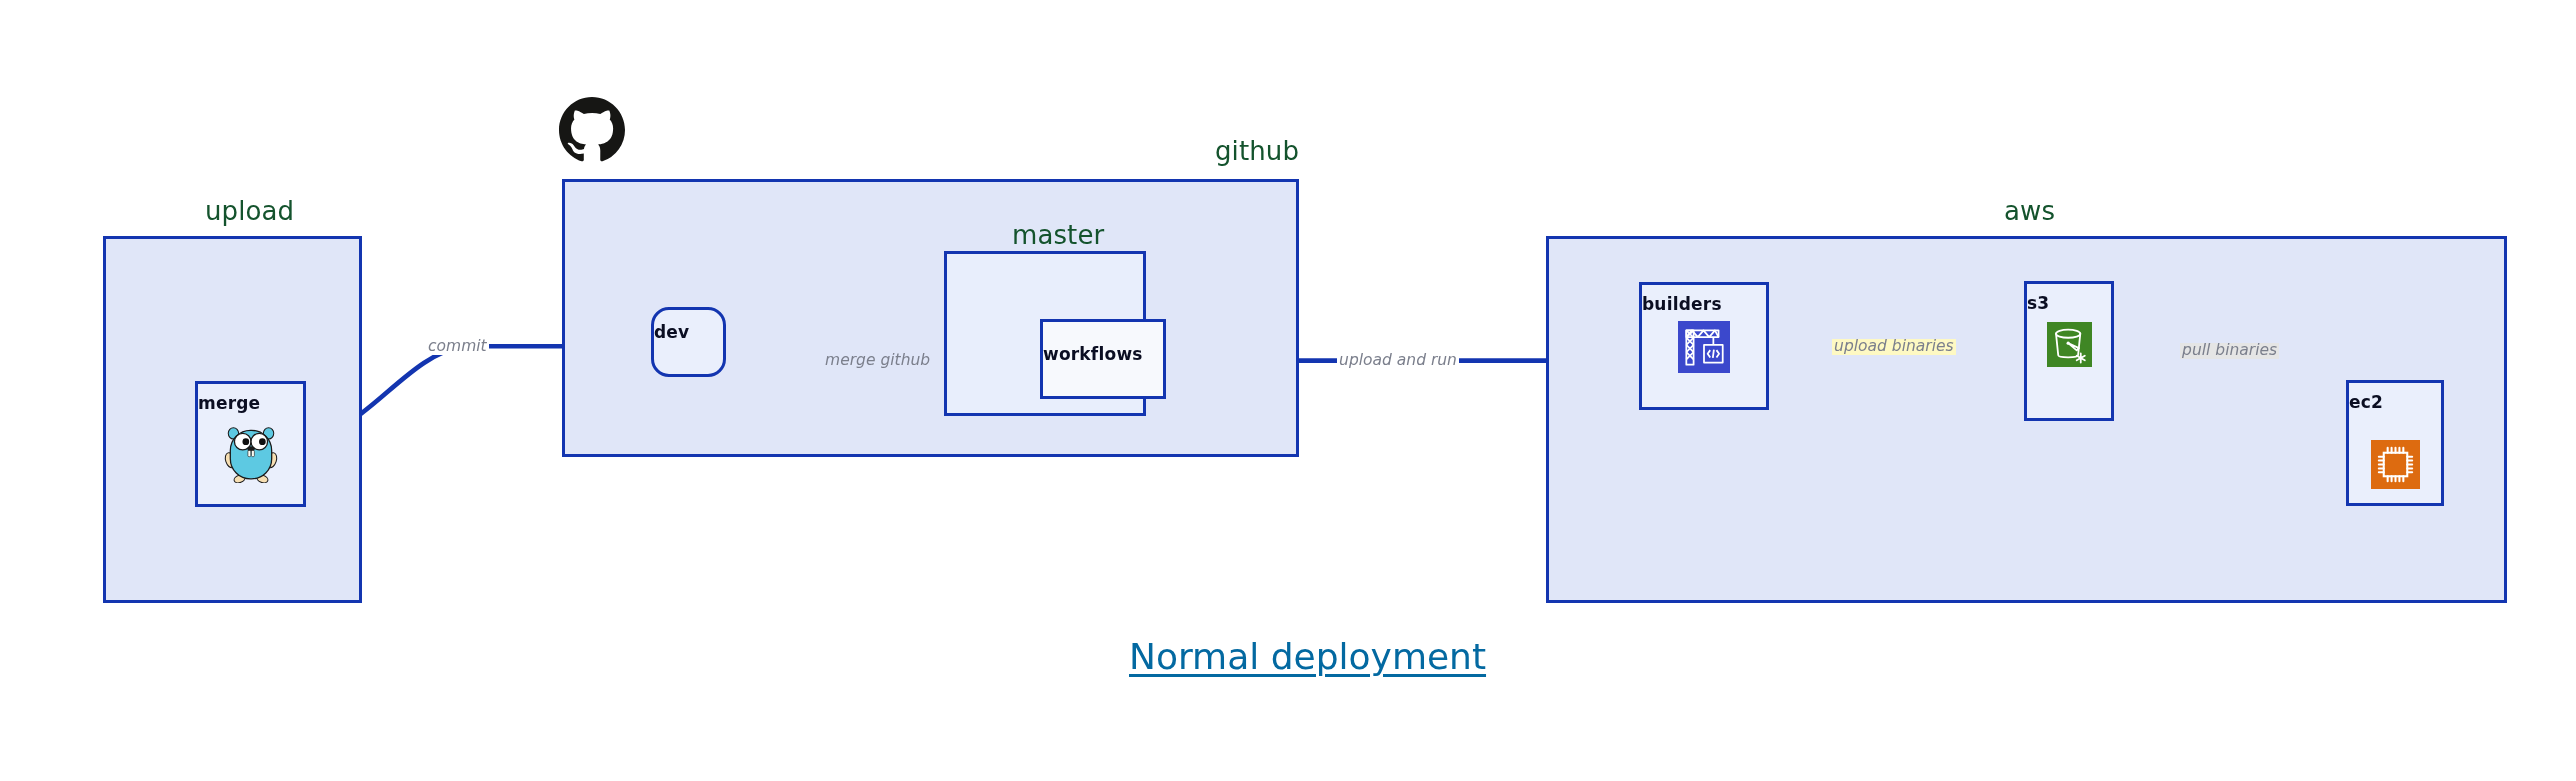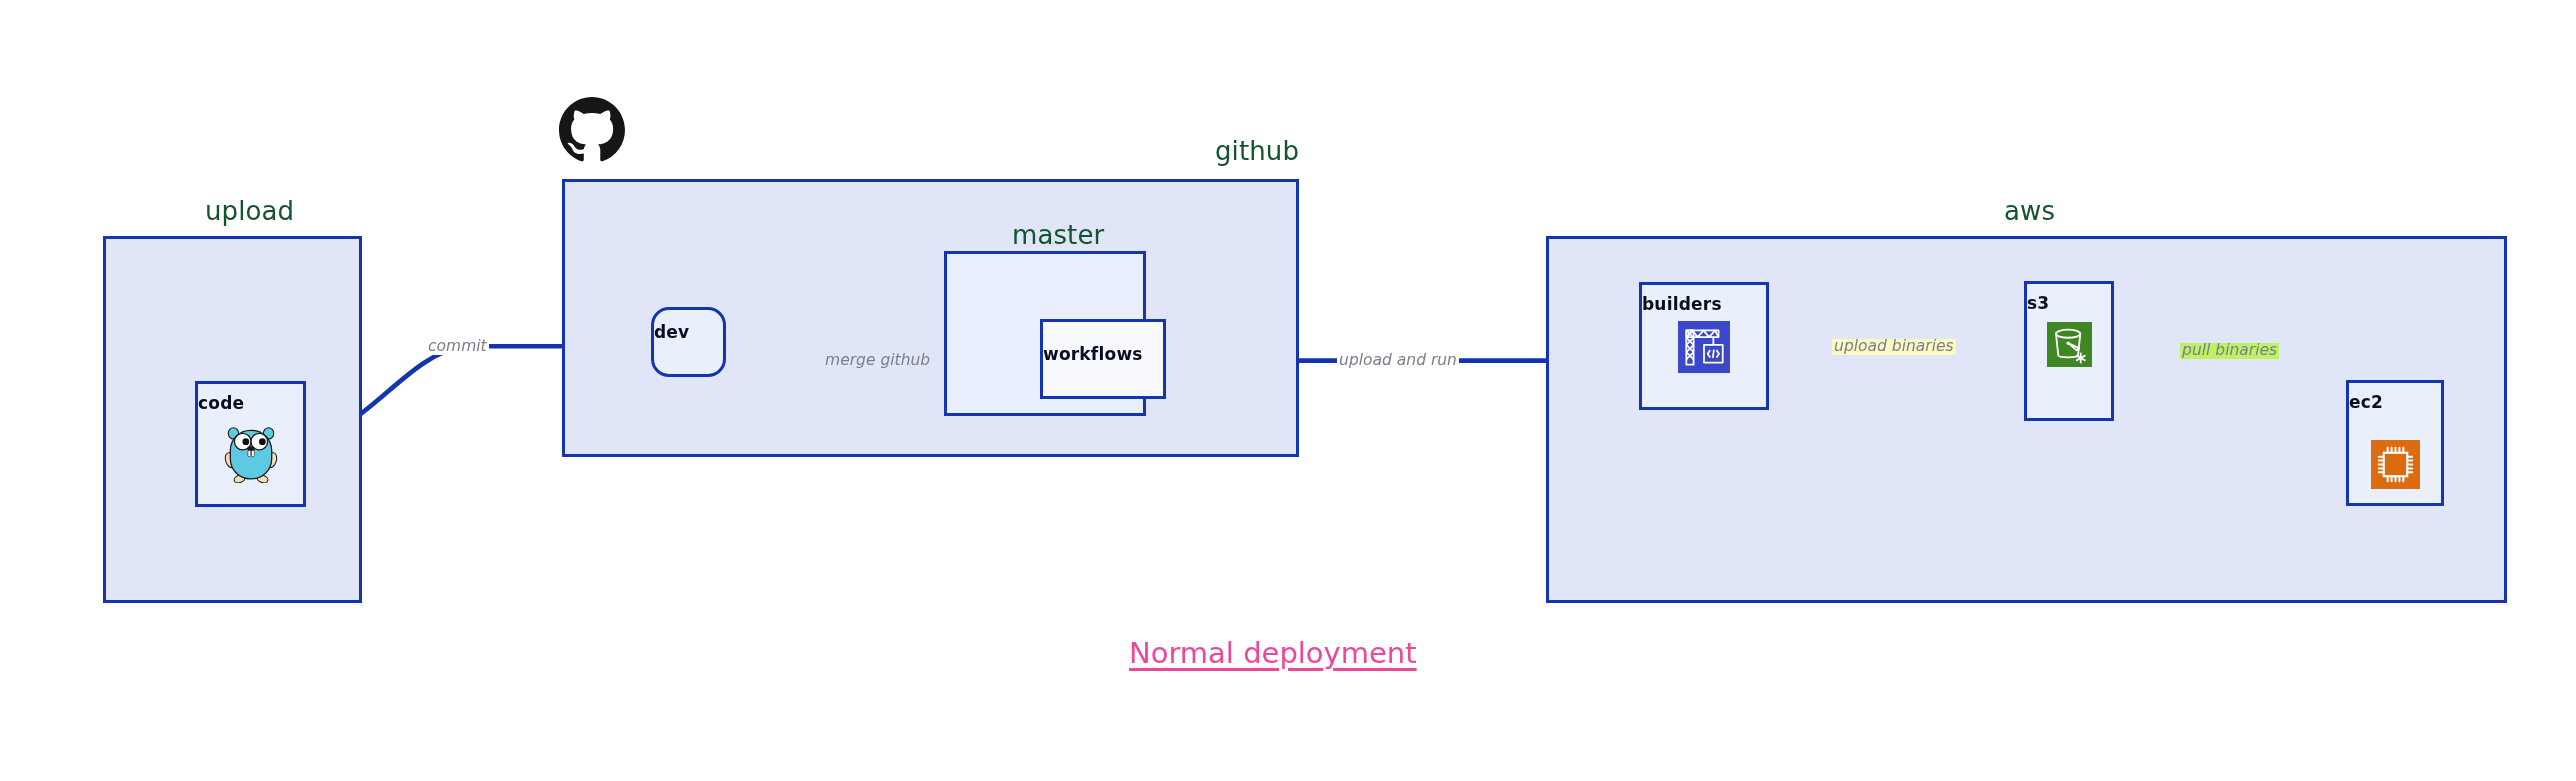--- a/index.html
+++ b/index.html
@@ -78,22 +78,22 @@
     font-weight:400;
     white-space:nowrap;
     background:#ffffff;
     line-height:1;
     padding:0 2.1px;
   }
   .edge-label.on-fill{ background:transparent; }
   
   .diagram-title{
     position:absolute;
-    color:#ec4899;
-    font-size:29px;
+    color:#0369a1;
+    font-size:36px;
     font-weight:400;
     text-decoration:underline;
     text-underline-offset:5.2px;
     text-decoration-thickness:2.6px;
     white-space:nowrap;
     line-height:1;
   }
   
   .gh-mark{ position:absolute; }
 </style>
@@ -117,21 +117,21 @@
 
     <path d="M 3400 672 L 3895 672" fill="none" stroke="#1335b0" stroke-width="9" marker-end="url(#arrowhead)"></path>
 
     <path d="M 4070 662 C 4220 660 4280 700 4340 742 L 4520 812" fill="none" stroke="#1335b0" stroke-width="9" marker-end="url(#arrowhead)"></path>
   </svg>
 
   <div class="container-label" style="left:205px; top:198px;">upload</div>
   <div class="container" style="left:103px; top:236px; width:259px; height:367px;"></div>
 
   <div class="node" style="left:178px; top:381px; width:111px; height:126px; padding-top:11.3px;">
-    <div class="node-label">code</div>
+    <div class="node-label">merge</div>
     <div class="node-icon" style="margin-top:9.3px;">
       <svg width="56" height="61" viewBox="0 0 108 118" xmlns="http://www.w3.org/2000/svg">
 
         <ellipse cx="14" cy="74" rx="9" ry="15" fill="#f7dfb3" stroke="#1a1a1a" stroke-width="2" transform="rotate(-18 14 74)"></ellipse>
         <ellipse cx="94" cy="74" rx="9" ry="15" fill="#f7dfb3" stroke="#1a1a1a" stroke-width="2" transform="rotate(18 94 74)"></ellipse>
 
         <ellipse cx="32" cy="110" rx="11" ry="7" fill="#f7dfb3" stroke="#1a1a1a" stroke-width="2" transform="rotate(-20 32 110)"></ellipse>
         <ellipse cx="76" cy="110" rx="11" ry="7" fill="#f7dfb3" stroke="#1a1a1a" stroke-width="2" transform="rotate(20 76 110)"></ellipse>
 
         <ellipse cx="20" cy="22" rx="10" ry="11" fill="#5dc9e2" stroke="#1a1a1a" stroke-width="2"></ellipse>
@@ -236,18 +236,18 @@
   </div>
 
   <div class="edge-label" style="left:426px; top:339px;">commit</div>
 
   <div class="edge-label on-fill" style="left:823px; top:353px; background:#e0e6f8;">merge github</div>
 
   <div class="edge-label" style="left:1337px; top:353px;">upload and run</div>
 
   <div class="edge-label on-fill" style="left:1832px; top:339px; background:#fef9c3;">upload binaries</div>
 
-  <div class="edge-label on-fill" style="left:2180px; top:343px; background:#bef264;">pull binaries</div>
+  <div class="edge-label on-fill" style="left:2180px; top:343px; background:#e5e5e5;">pull binaries</div>
 
   <div class="diagram-title" style="left:1129px; top:639px;">Normal deployment</div>
 
 </div>
 
 
 </body></html>

